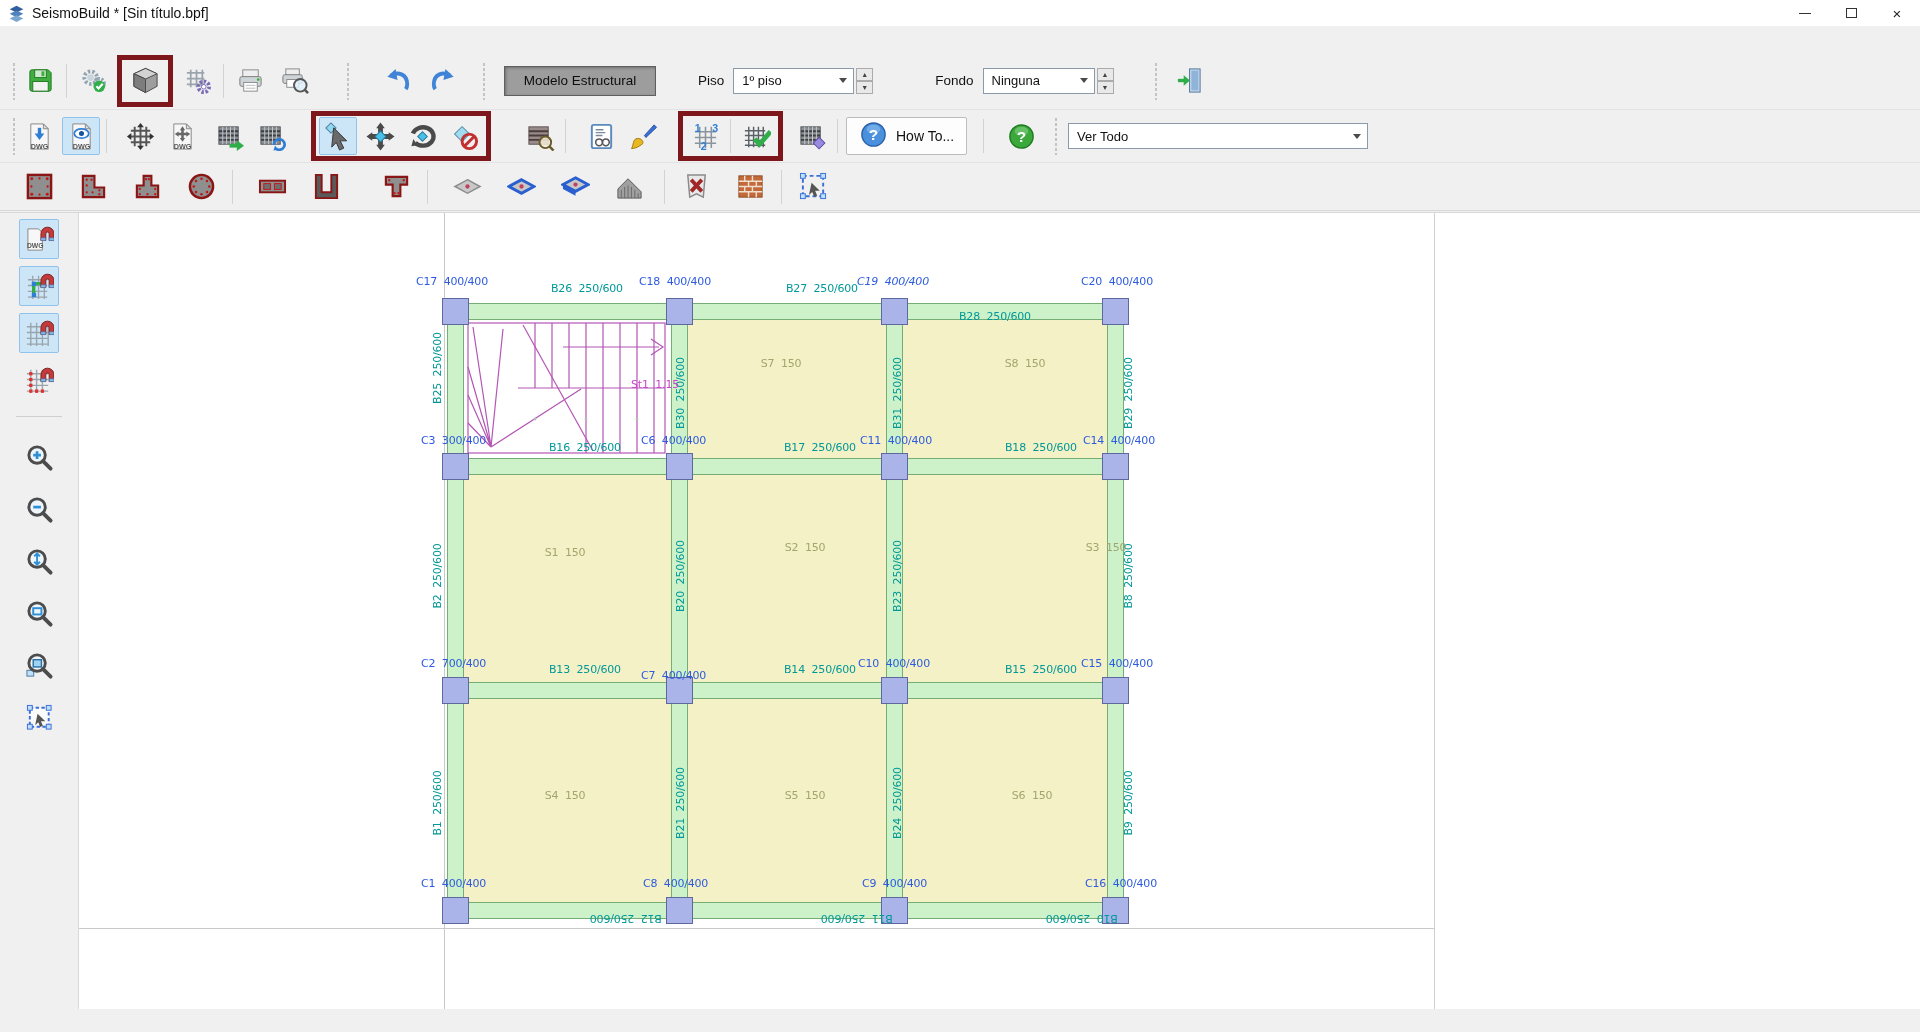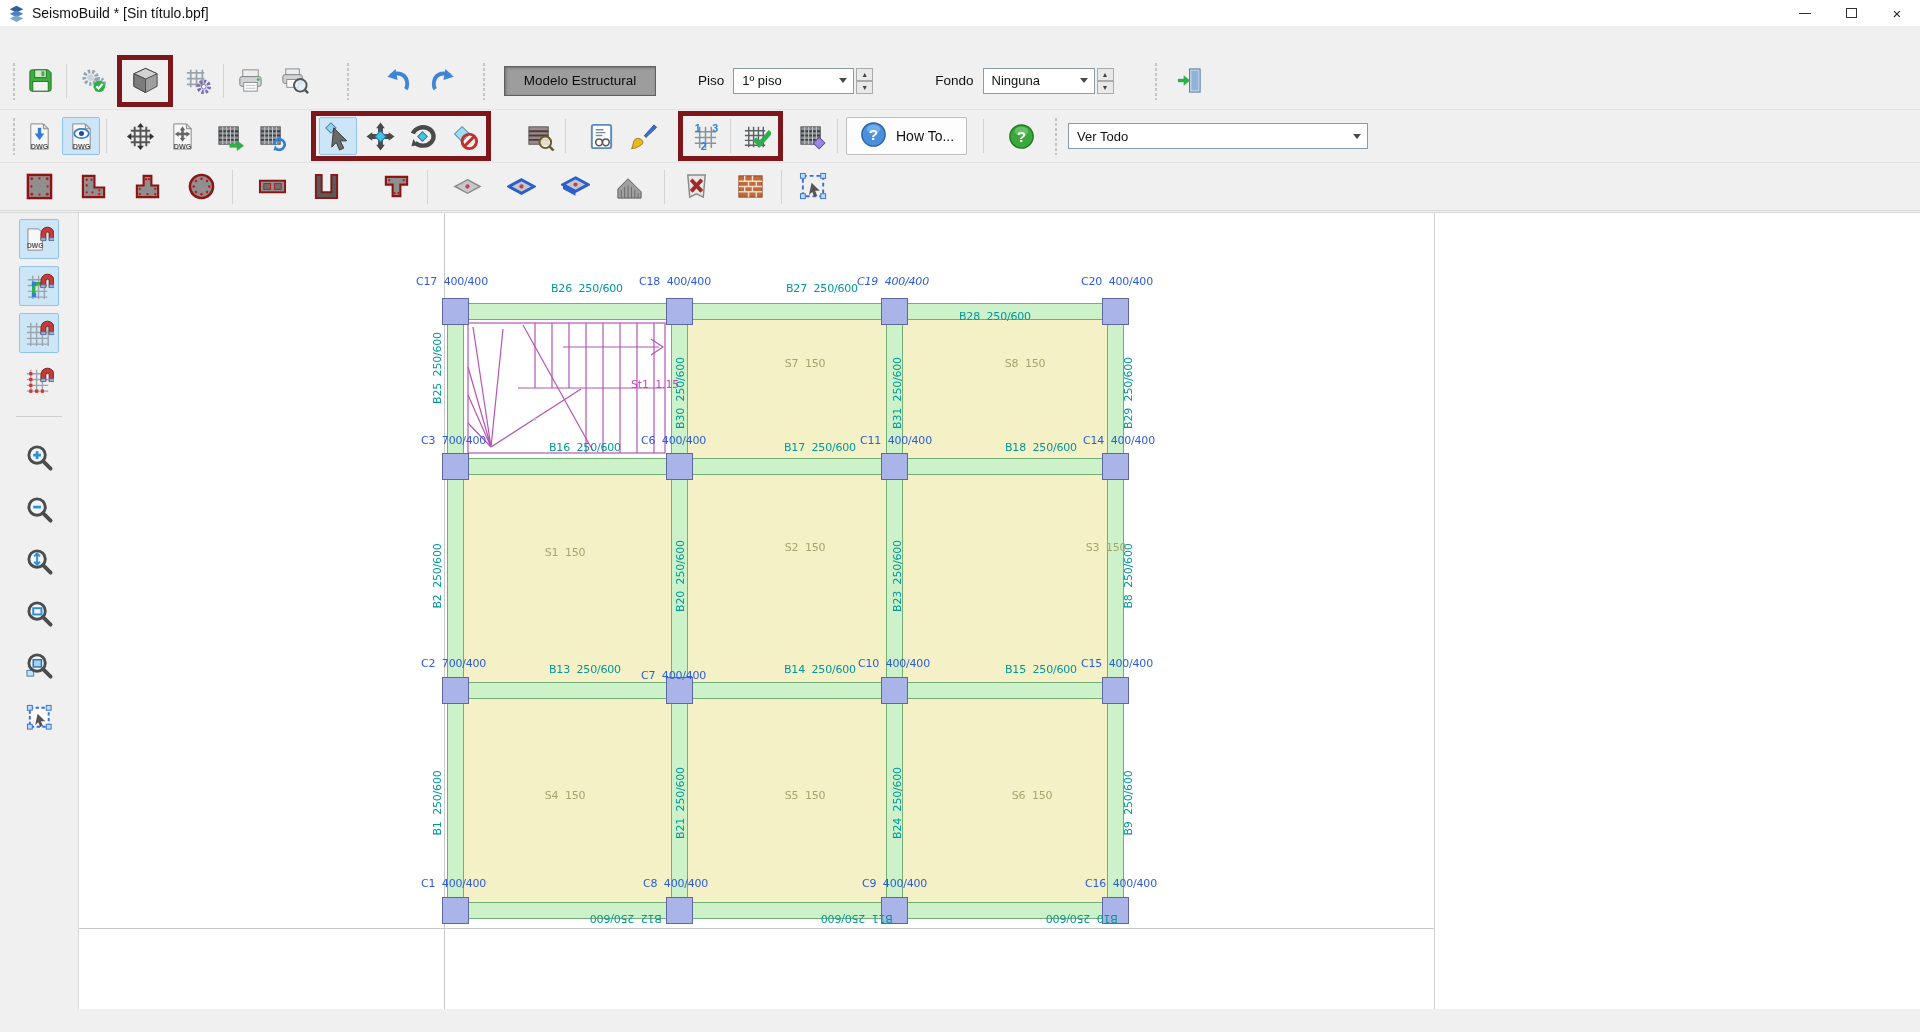--- a/index.html
+++ b/index.html
@@ -643,21 +643,21 @@
       <div class="abs" style="left: 802px; top: 464px; width: 27px; height: 27px; z-index: 5; background: rgb(171, 180, 232); border: 1px solid rgb(92, 104, 158);"></div>
       <div class="abs" style="left: 1023px; top: 464px; width: 27px; height: 27px; z-index: 5; background: rgb(171, 180, 232); border: 1px solid rgb(92, 104, 158);"></div>
       <div class="abs" style="left: 363px; top: 684px; width: 27px; height: 27px; z-index: 5; background: rgb(171, 180, 232); border: 1px solid rgb(92, 104, 158);"></div>
       <div class="abs" style="left: 587px; top: 684px; width: 27px; height: 27px; z-index: 5; background: rgb(171, 180, 232); border: 1px solid rgb(92, 104, 158);"></div>
       <div class="abs" style="left: 802px; top: 684px; width: 27px; height: 27px; z-index: 5; background: rgb(171, 180, 232); border: 1px solid rgb(92, 104, 158);"></div>
       <div class="abs" style="left: 1023px; top: 684px; width: 27px; height: 27px; z-index: 5; background: rgb(171, 180, 232); border: 1px solid rgb(92, 104, 158);"></div>
       <div class="plan-label" style="left: 337px; top: 63px; color: rgb(45, 91, 223); z-index: 6;">C17  400/400</div>
       <div class="plan-label" style="left: 560px; top: 63px; color: rgb(45, 91, 223); z-index: 6;">C18  400/400</div>
       <div class="plan-label" style="left: 778px; top: 63px; color: rgb(45, 91, 223); z-index: 6; font-style: italic;">C19  400/400</div>
       <div class="plan-label" style="left: 1002px; top: 63px; color: rgb(45, 91, 223); z-index: 6;">C20  400/400</div>
-      <div class="plan-label" style="left: 342px; top: 222px; color: rgb(45, 91, 223); z-index: 6;">C3  700/400</div>
+      <div class="plan-label" style="left: 342px; top: 222px; color: rgb(45, 91, 223); z-index: 6;">C3  300/400</div>
       <div class="plan-label" style="left: 562px; top: 222px; color: rgb(45, 91, 223); z-index: 6;">C6  400/400</div>
       <div class="plan-label" style="left: 781px; top: 222px; color: rgb(45, 91, 223); z-index: 6;">C11  400/400</div>
       <div class="plan-label" style="left: 1004px; top: 222px; color: rgb(45, 91, 223); z-index: 6;">C14  400/400</div>
       <div class="plan-label" style="left: 342px; top: 445px; color: rgb(45, 91, 223); z-index: 6;">C2  700/400</div>
       <div class="plan-label" style="left: 562px; top: 445px; color: rgb(45, 91, 223); z-index: 6; margin-top: 12px;">C7  400/400</div>
       <div class="plan-label" style="left: 779px; top: 445px; color: rgb(45, 91, 223); z-index: 6;">C10  400/400</div>
       <div class="plan-label" style="left: 1002px; top: 445px; color: rgb(45, 91, 223); z-index: 6;">C15  400/400</div>
       <div class="plan-label" style="left: 342px; top: 665px; color: rgb(45, 91, 223); z-index: 6;">C1  400/400</div>
       <div class="plan-label" style="left: 564px; top: 665px; color: rgb(45, 91, 223); z-index: 6;">C8  400/400</div>
       <div class="plan-label" style="left: 783px; top: 665px; color: rgb(45, 91, 223); z-index: 6;">C9  400/400</div>
@@ -679,21 +679,21 @@
       <div class="plan-label vlab" style="left: 818px; top: 180px; color: rgb(0, 152, 152); z-index: 6;">B31  250/600</div>
       <div class="plan-label vlab" style="left: 1049px; top: 180px; color: rgb(0, 152, 152); z-index: 6;">B29  250/600</div>
       <div class="plan-label vlab" style="left: 358px; top: 363px; color: rgb(0, 152, 152); z-index: 6;">B2  250/600</div>
       <div class="plan-label vlab" style="left: 601px; top: 363px; color: rgb(0, 152, 152); z-index: 6;">B20  250/600</div>
       <div class="plan-label vlab" style="left: 818px; top: 363px; color: rgb(0, 152, 152); z-index: 6;">B23  250/600</div>
       <div class="plan-label vlab" style="left: 1049px; top: 363px; color: rgb(0, 152, 152); z-index: 6;">B8  250/600</div>
       <div class="plan-label vlab" style="left: 358px; top: 590px; color: rgb(0, 152, 152); z-index: 6;">B1  250/600</div>
       <div class="plan-label vlab" style="left: 601px; top: 590px; color: rgb(0, 152, 152); z-index: 6;">B21  250/600</div>
       <div class="plan-label vlab" style="left: 818px; top: 590px; color: rgb(0, 152, 152); z-index: 6;">B24  250/600</div>
       <div class="plan-label vlab" style="left: 1049px; top: 590px; color: rgb(0, 152, 152); z-index: 6;">B9  250/600</div>
-      <div class="plan-label center" style="left: 726px; top: 150px; color: rgb(162, 166, 110); z-index: 6;">S7  150</div>
+      <div class="plan-label center" style="left: 702px; top: 150px; color: rgb(162, 166, 110); z-index: 6;">S7  150</div>
       <div class="plan-label center" style="left: 946px; top: 150px; color: rgb(162, 166, 110); z-index: 6;">S8  150</div>
       <div class="plan-label center" style="left: 486px; top: 339px; color: rgb(162, 166, 110); z-index: 6;">S1  150</div>
       <div class="plan-label center" style="left: 726px; top: 334px; color: rgb(162, 166, 110); z-index: 6;">S2  150</div>
       <div class="plan-label center" style="left: 995px; top: 334px; color: rgb(162, 166, 110); z-index: 6; margin-left: 32px;">S3  150</div>
       <div class="plan-label center" style="left: 486px; top: 582px; color: rgb(162, 166, 110); z-index: 6;">S4  150</div>
       <div class="plan-label center" style="left: 726px; top: 582px; color: rgb(162, 166, 110); z-index: 6;">S5  150</div>
       <div class="plan-label center" style="left: 953px; top: 582px; color: rgb(162, 166, 110); z-index: 6;">S6  150</div>
       <div class="plan-label" style="left: 552px; top: 166px; color: rgb(201, 68, 201); z-index: 6;">St1  1.15</div>
     </div>
 

